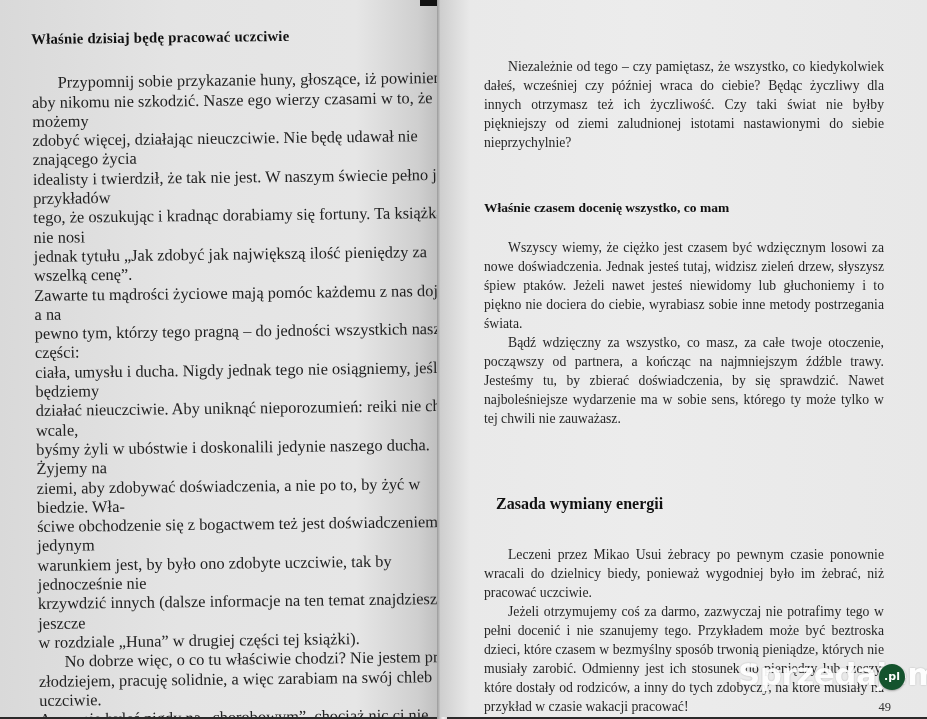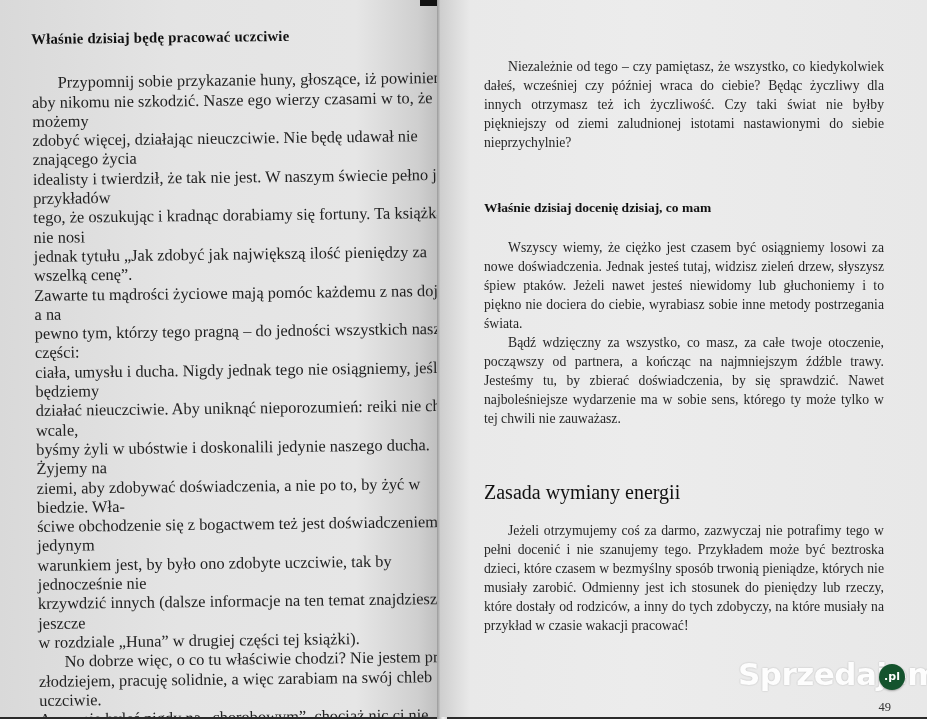--- a/index.html
+++ b/index.html
@@ -30,21 +30,21 @@
       transform: rotate(-0.7deg); transform-origin: 0 0;
       font-size: 16.4px; line-height: 19.3px; color: #222;
     }
     .right-content {
       position: absolute; left: 484px; top: 58px; width: 400px;
       font-size: 13.7px; line-height: 18.9px; color: #262626;
     }
     h2.sub { font-weight: bold; margin: 0; color: #111; }
     .left-content h2.sub { font-size: 14.8px; letter-spacing: 0.2px; }
     .right-content h2.sub { font-size: 13.5px; }
-    h2.major { font-size: 20px; font-weight: normal; margin: 0; color: #111; }
+    h2.major { font-size: 16px; font-weight: bold; margin: 12px; color: #111; }
     p { margin: 0; text-align: justify; text-indent: 24px; }
     .left-content p { text-indent: 26px; white-space: nowrap; text-align: left; }
     .left-content .line { display: block; }
     .gap-lh { height: 24px; }
     .gap-r1 { height: 46px; }
     .gap-r2 { height: 22px; }
     .gap-r3 { height: 54px; }
     .gap-r4 { height: 21px; }
 
     .page-number {
@@ -107,27 +107,28 @@
   </div>
 
   <div class="top-shadow"></div>
   <div class="gutter"></div>
 
   <div class="page page-right"></div>
 
   <div class="right-content">
     <p>Niezależnie od tego – czy pamiętasz, że wszystko, co kiedykolwiek dałeś, wcześniej czy później wraca do ciebie? Będąc życzliwy dla innych otrzymasz też ich życzliwość. Czy taki świat nie byłby piękniejszy od ziemi zaludnionej istotami nastawionymi do siebie nieprzychylnie?</p>
     <div class="gap-r1"></div>
-    <h2 class="sub">Właśnie dzisiaj docenię dzisiaj, co mam</h2>
+    <h2 class="sub">Właśnie czasem docenię wszystko, co mam</h2>
     <div class="gap-r2"></div>
-    <p>Wszyscy wiemy, że ciężko jest czasem być osiągniemy losowi za nowe doświadczenia. Jednak jesteś tutaj, widzisz zieleń drzew, słyszysz śpiew ptaków. Jeżeli nawet jesteś niewidomy lub głuchoniemy i to piękno nie dociera do ciebie, wyrabiasz sobie inne metody postrzegania świata.</p>
+    <p>Wszyscy wiemy, że ciężko jest czasem być wdzięcznym losowi za nowe doświadczenia. Jednak jesteś tutaj, widzisz zieleń drzew, słyszysz śpiew ptaków. Jeżeli nawet jesteś niewidomy lub głuchoniemy i to piękno nie dociera do ciebie, wyrabiasz sobie inne metody postrzegania świata.</p>
     <p>Bądź wdzięczny za wszystko, co masz, za całe twoje otoczenie, począwszy od partnera, a kończąc na najmniejszym źdźble trawy. Jesteśmy tu, by zbierać doświadczenia, by się sprawdzić. Nawet najboleśniejsze wydarzenie ma w sobie sens, którego ty może tylko w tej chwili nie zauważasz.</p>
     <div class="gap-r3"></div>
     <h2 class="major">Zasada wymiany energii</h2>
     <div class="gap-r4"></div>
+    <p>Leczeni przez Mikao Usui żebracy po pewnym czasie ponownie wracali do dzielnicy biedy, ponieważ wygodniej było im żebrać, niż pracować uczciwie.</p>
     <p>Jeżeli otrzymujemy coś za darmo, zazwyczaj nie potrafimy tego w pełni docenić i nie szanujemy tego. Przykładem może być beztroska dzieci, które czasem w bezmyślny sposób trwonią pieniądze, których nie musiały zarobić. Odmienny jest ich stosunek do pieniędzy lub rzeczy, które dostały od rodziców, a inny do tych zdobyczy, na które musiały na przykład w czasie wakacji pracować!</p>
 
   </div>
 
   <div class="page-number">49</div>
 
   <div class="watermark">Sprzedajemy</div>
   <div class="watermark-badge">.pl</div>
 </div>
 

